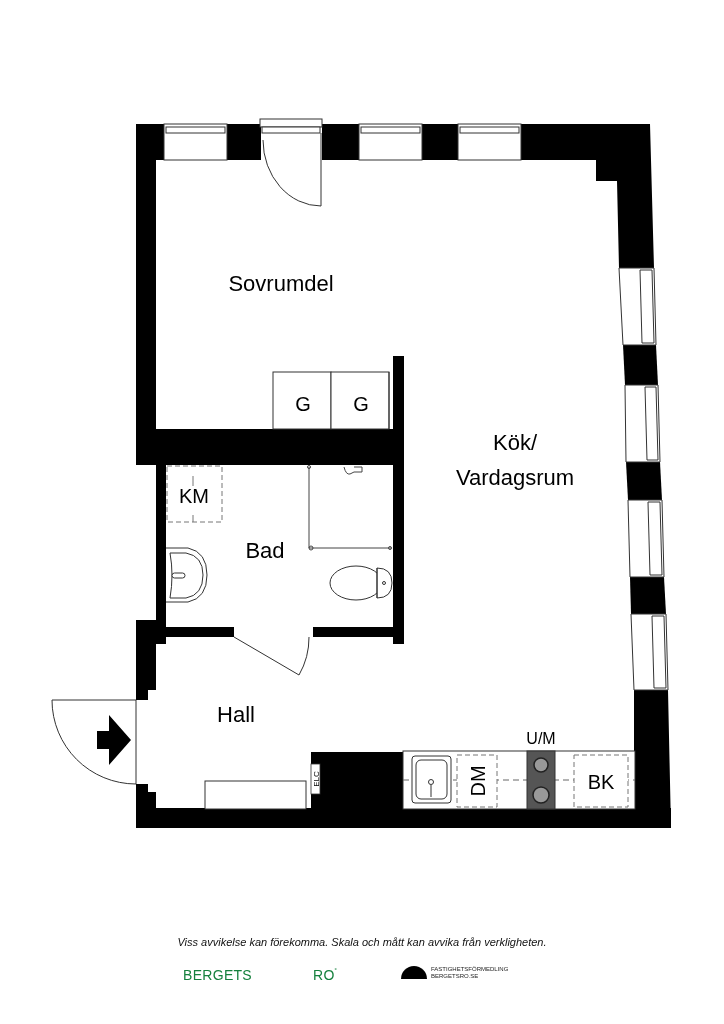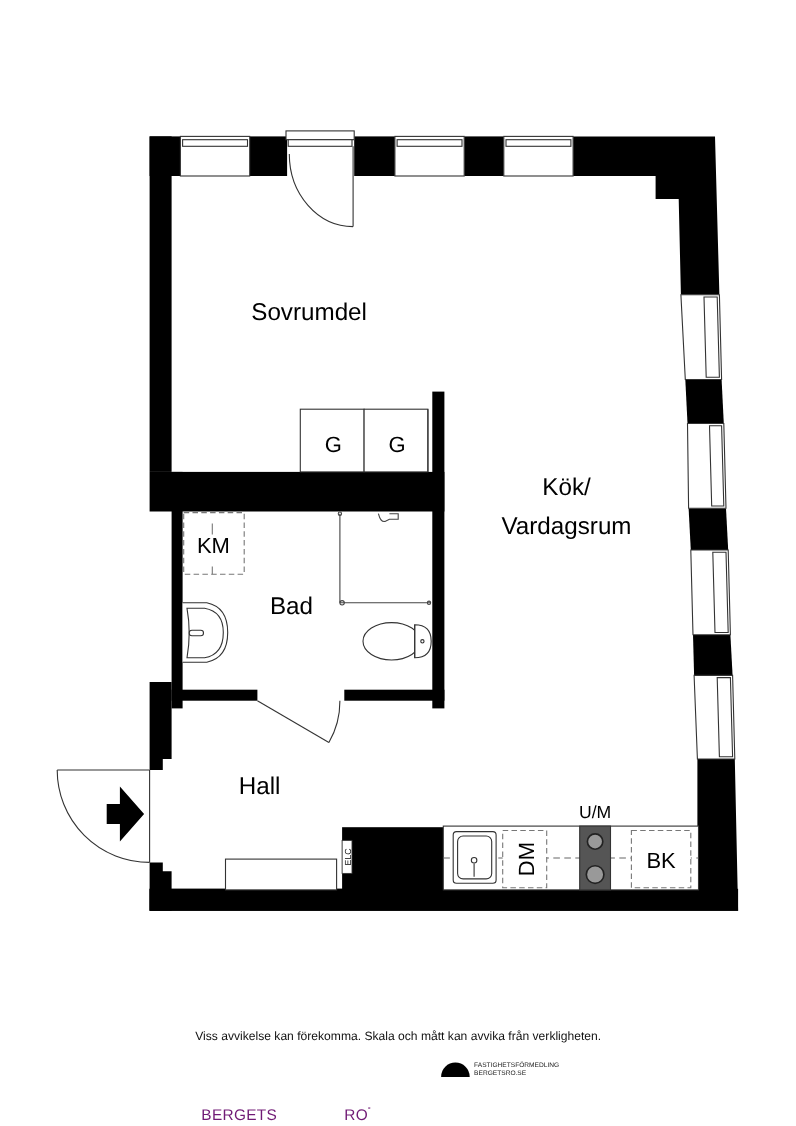--- a/index.html
+++ b/index.html
@@ -2,22 +2,22 @@
 <html><head>
   <meta charset="utf-8">
   <style>
     html, body { margin: 0; padding: 0; background: #ffffff; }
     body { width: 724px; height: 1024px; position: relative; overflow: hidden; font-family: "Liberation Sans", sans-serif; }
     svg { position: absolute; left: 0; top: 0; }
     .room-label { font-family: "Liberation Sans", sans-serif; fill: #000; }
     .lbl-lg { font-size: 22px; }
     .lbl-md { font-size: 20px; }
     .lbl-sm { font-size: 16px; }
-    .footer-note { position: absolute; top: 936px; left: 0; width: 724px; text-align: center; font-size: 11px; color: #111; }
-    .brand { position: absolute; top: 1005px; font-size: 14px; color: #701a75; letter-spacing: 0.3px; }
+    .footer-note { position: absolute; top: 936px; left: 0; width: 724px; text-align: center; font-size: 11px; color: #111; font-style: italic; }
+    .brand { position: absolute; top: 967px; font-size: 14px; color: #15803d; letter-spacing: 0.3px; }
     .brand-1 { left: 183px; }
     .brand-2 { left: 313px; }
     .logo { position: absolute; top: 966px; left: 401px; width: 26px; height: 14px; }
     .logo-dome { width: 26px; height: 13px; background: #000; border-radius: 13px 13px 0 0; }
     .logo-text { position: absolute; top: 966px; left: 431px; font-size: 6px; line-height: 7px; color: #222; }
   </style>
 </head>
 <body>
 
 <svg width="724" height="1024" viewBox="0 0 724 1024" xmlns="http://www.w3.org/2000/svg">

